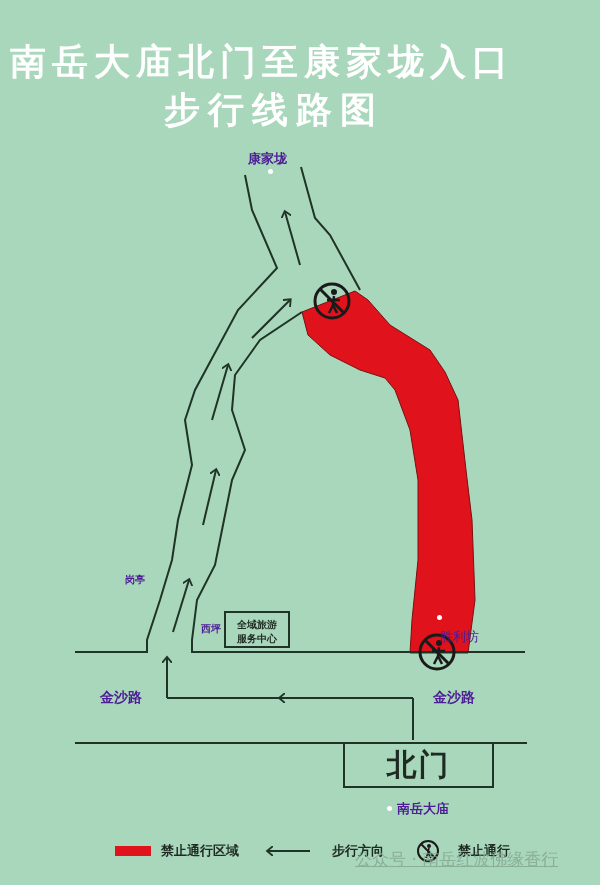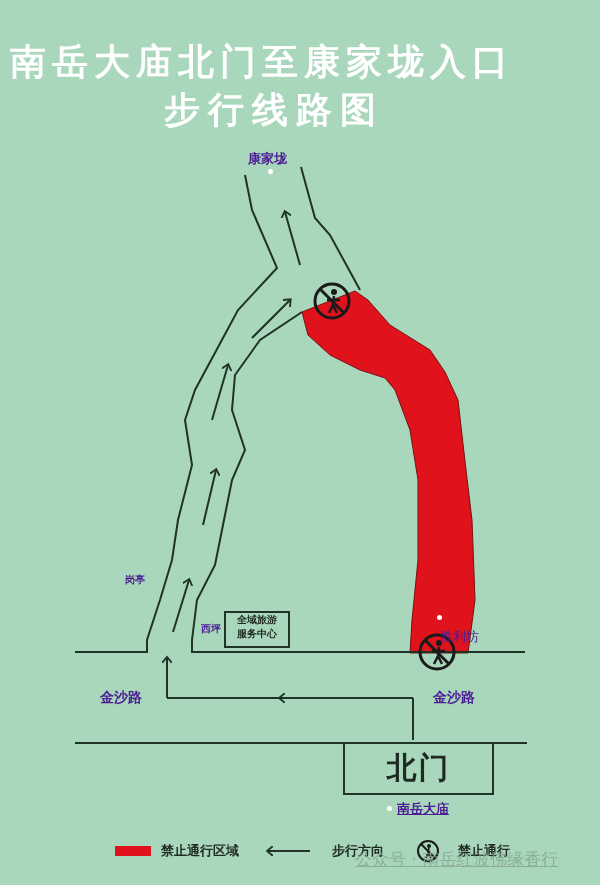--- a/index.html
+++ b/index.html
@@ -5,26 +5,26 @@
     html, body { margin:0; padding:0; }
     body { width:600px; height:885px; background:#a9d7bb; position:relative; overflow:hidden;
       font-family:"DejaVu Sans", sans-serif; color:#1e2a22; }
     .title { position:absolute; left:0; width:524px; text-align:center; color:#ffffff;
       font-family:"DejaVu Serif", serif; font-weight:bold; letter-spacing:6px; }
     .t1 { top:38px; font-size:36px; }
     .t2 { top:86px; font-size:36px; letter-spacing:8px;margin-left:12px; }
     svg.map { position:absolute; left:0; top:0; }
     .lbl { position:absolute; font-weight:bold; color:#4c1d95; white-space:nowrap; }
     .dot { position:absolute; width:5px; height:5px; border-radius:50%; background:#ffffff; }
-    .beimen-box { position:absolute; left:343px; top:742px; width:151px; height:53px;
+    .beimen-box { position:absolute; left:343px; top:742px; width:151px; height:46px;
       border:2px solid #1f3326; box-sizing:border-box; display:flex; align-items:center; justify-content:center;
       font-size:30px; font-weight:bold; letter-spacing:2px; }
     .svc-box { position:absolute; left:224px; top:611px; width:66px; height:37px;
       border:2px solid #1f3326; box-sizing:border-box; font-size:10px; font-weight:bold;
-      display:flex; flex-direction:column; align-items:center; justify-content:flex-start; line-height:14px; }
+      display:flex; flex-direction:column; align-items:center; justify-content:flex-end; line-height:14px; }
     .legend { position:absolute; top:840px; height:22px; display:flex; align-items:center; font-size:13px; font-weight:bold;margin-left:16px; }
     .swatch { width:36px; height:10px; background:#e0121c; margin-right:10px; }
     .watermark { position:absolute; left:355px; top:848px; font-size:17px; color:#86a894; opacity:0.85; white-space:nowrap;text-decoration:underline; }
   </style>
 </head>
 <body>
 
 <div class="title t1">南岳大庙北门至康家垅入口</div>
 <div class="title t2">步行线路图</div>
 
@@ -90,21 +90,21 @@
 <div class="lbl" style="left:440px;top:596px;font-size:13px;font-weight:normal;margin-top:32px;">胜利坊</div>
 <div class="dot" style="left:437px;top:615px;"></div>
 
 <div class="lbl" style="left:100px;top:689px;font-size:14px;">金沙路</div>
 <div class="lbl" style="left:433px;top:689px;font-size:14px;">金沙路</div>
 
 <div class="beimen-box">
   <span>北门</span>
 </div>
 <div class="dot" style="left:387px;top:806px;"></div>
-<div class="lbl" style="left:397px;top:800px;font-size:13px;text-decoration:underline;">南岳大庙</div>
+<div class="lbl" style="left:397px;top:800px;font-size:13px;">南岳大庙</div>
 
 <div class="legend" style="left:99px;">
   <span class="swatch"></span>
   <span>禁止通行区域</span>
 </div>
 <div class="legend" style="left:316px;">
   <span>步行方向</span>
 </div>
 <div class="legend" style="left:442px;">
   <span>禁止通行</span>

